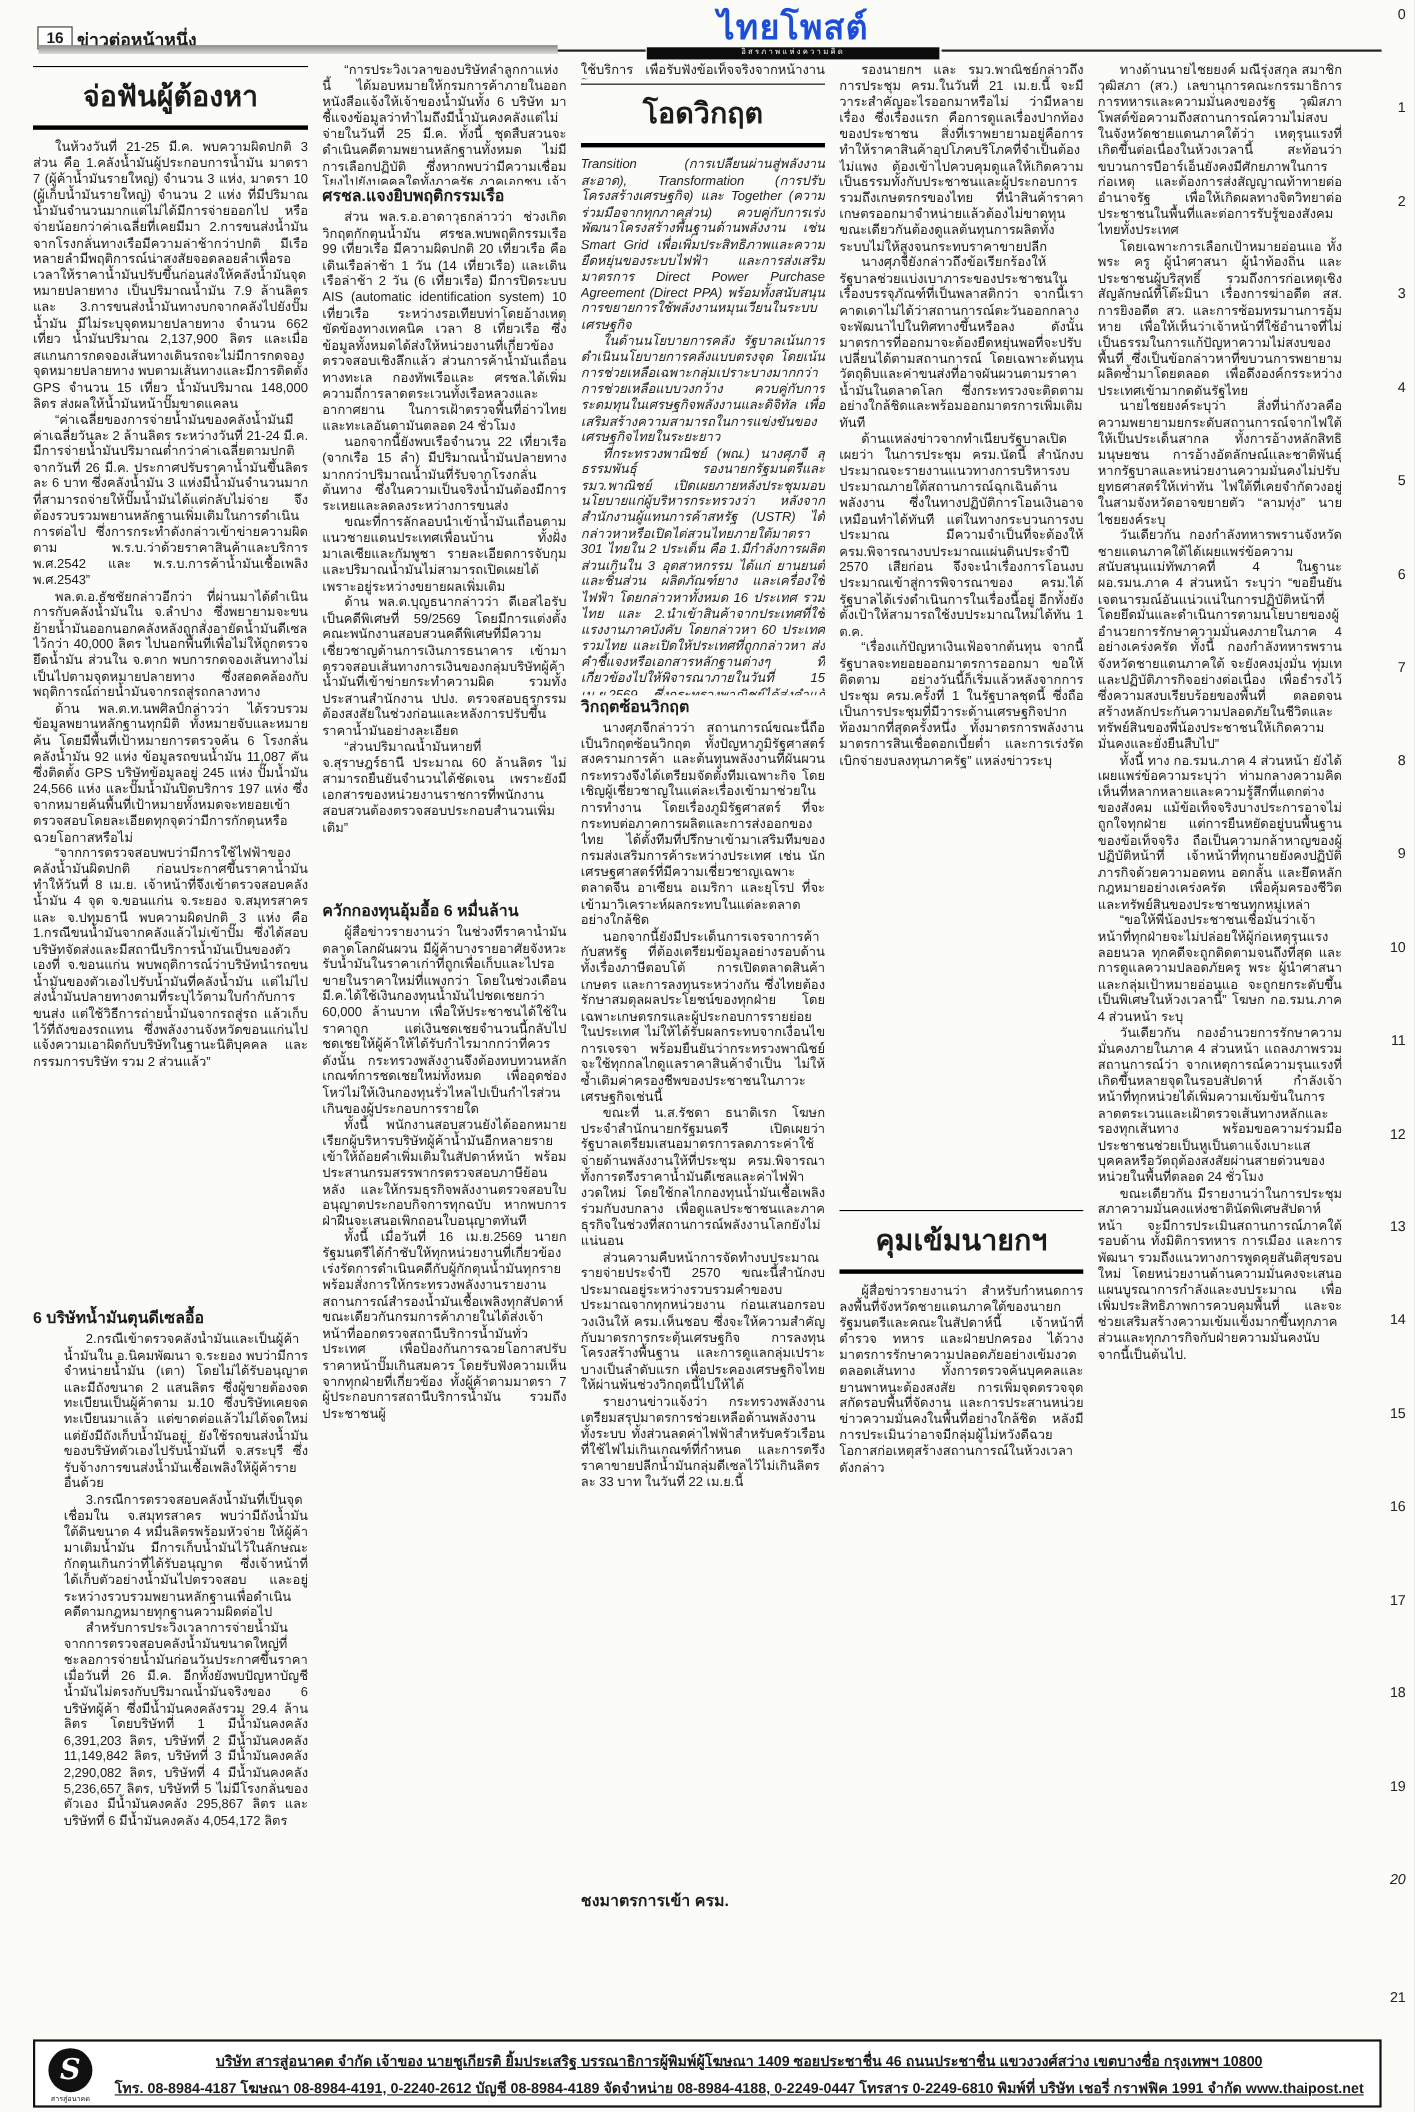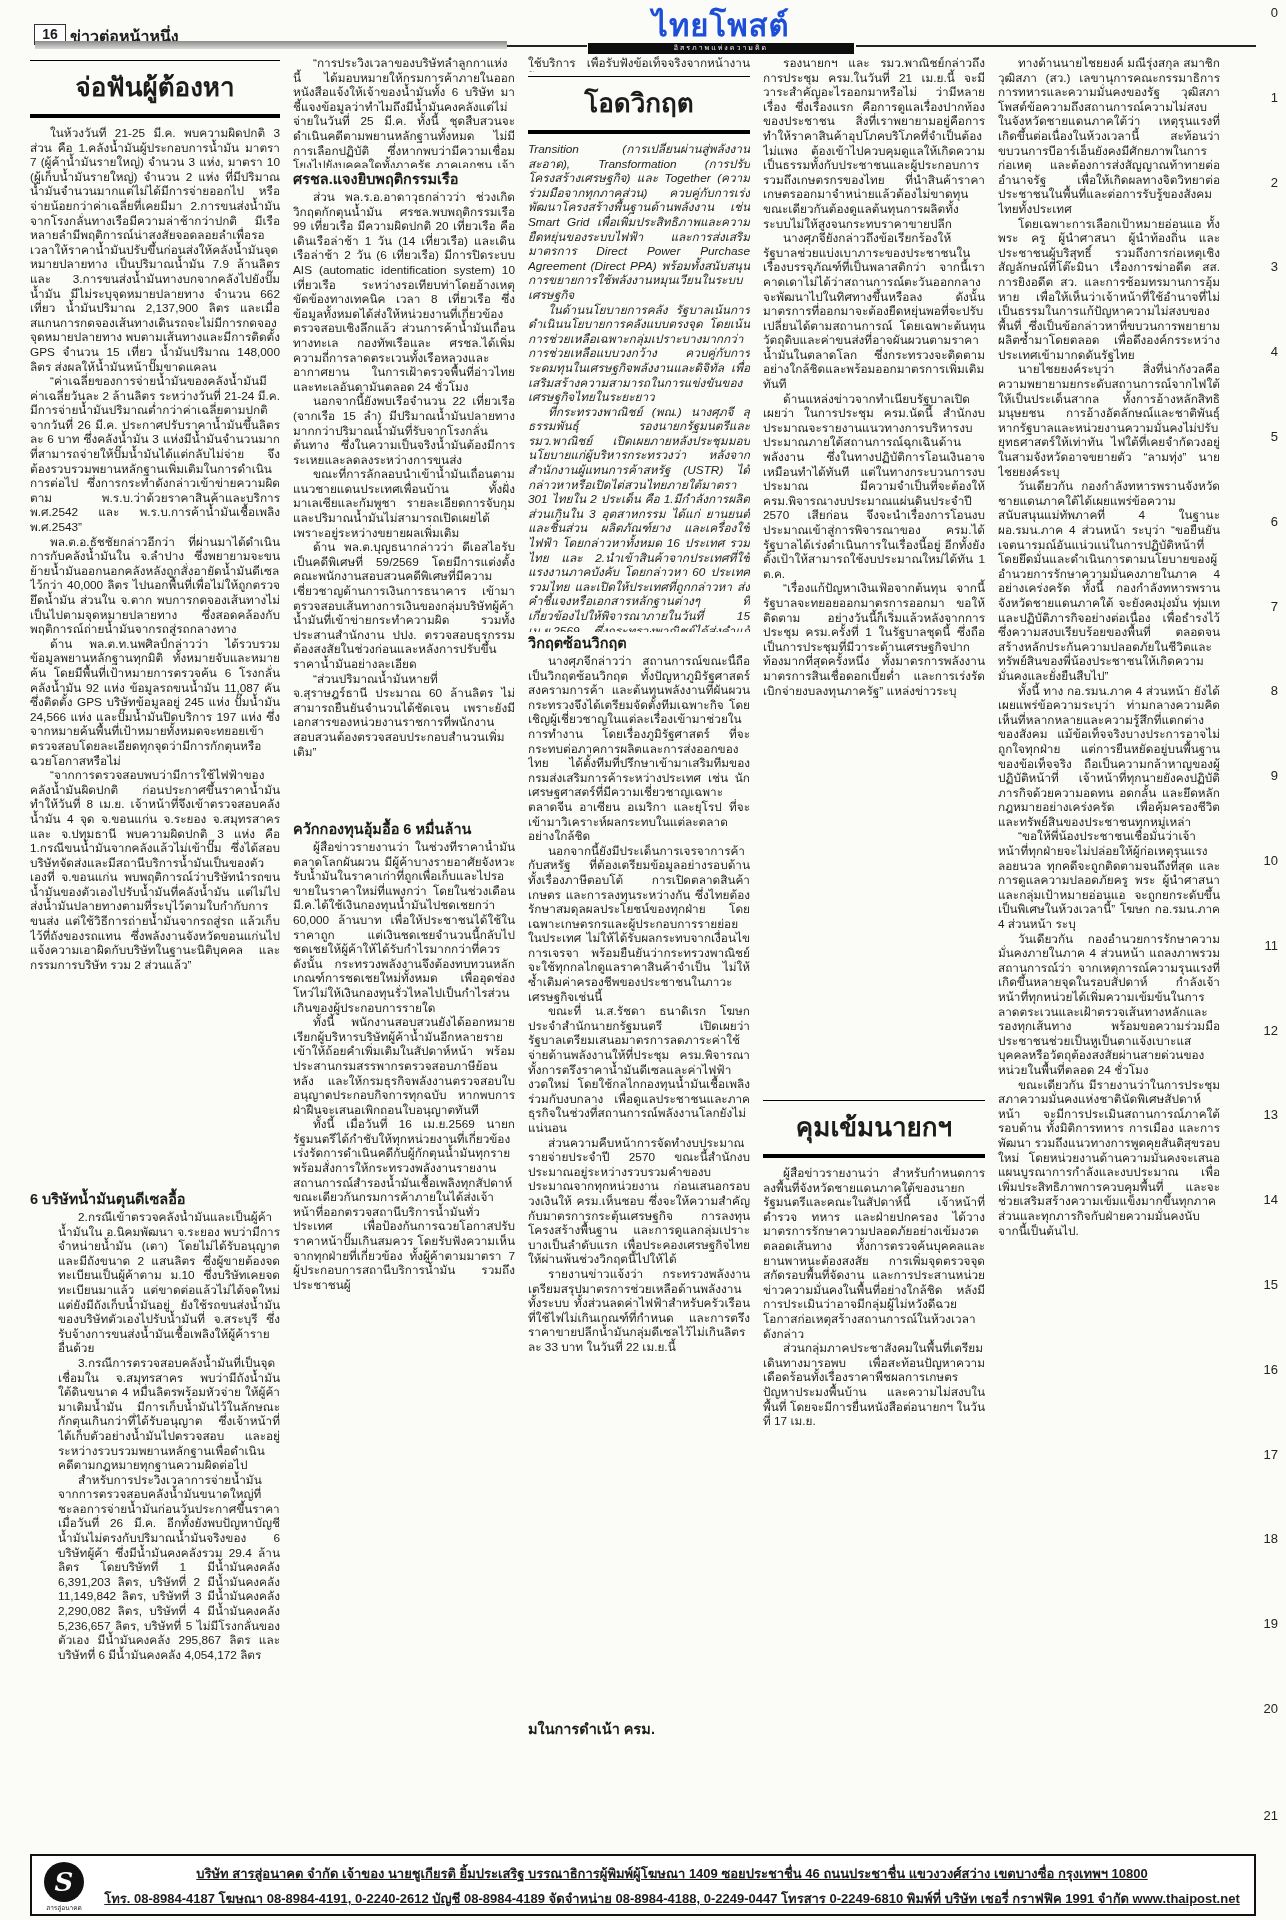--- a/index.html
+++ b/index.html
@@ -102,33 +102,32 @@
           <p class="para">ที่กระทรวงพาณิชย์ (พณ.) นางศุภจี สุธรรมพันธุ์ รองนายกรัฐมนตรีและ รมว.พาณิชย์ เปิดเผยภายหลังประชุมมอบนโยบายแก่ผู้บริหารกระทรวงว่า หลังจากสำนักงานผู้แทนการค้าสหรัฐ (USTR) ได้กล่าวหาหรือเปิดไต่สวนไทยภายใต้มาตรา 301 ไทยใน 2 ประเด็น คือ 1.มีกำลังการผลิตส่วนเกินใน 3 อุตสาหกรรม ได้แก่ ยานยนต์และชิ้นส่วน ผลิตภัณฑ์ยาง และเครื่องใช้ไฟฟ้า โดยกล่าวหาทั้งหมด 16 ประเทศ รวมไทย และ 2.นำเข้าสินค้าจากประเทศที่ใช้แรงงานภาคบังคับ โดยกล่าวหา 60 ประเทศ รวมไทย และเปิดให้ประเทศที่ถูกกล่าวหา ส่งคำชี้แจงหรือเอกสารหลักฐานต่างๆ ที่เกี่ยวข้องไปให้พิจารณาภายในวันที่ 15 เม.ย.2569 ซึ่งกระทรวงพาณิชย์ได้ส่งคำแก้ต่างไปให้ USTR แล้วเมื่อวันที่ 15 เม.ย.2569 ตามกำหนด</p>
         </div>
         <div class="subhead">วิกฤตซ้อนวิกฤต</div>
         <div class="group" style="height: 1064px;">
           <p class="para">นางศุภจีกล่าวว่า สถานการณ์ขณะนี้ถือเป็นวิกฤตซ้อนวิกฤต ทั้งปัญหาภูมิรัฐศาสตร์ สงครามการค้า และต้นทุนพลังงานที่ผันผวน กระทรวงจึงได้เตรียมจัดตั้งทีมเฉพาะกิจ โดยเชิญผู้เชี่ยวชาญในแต่ละเรื่องเข้ามาช่วยในการทำงาน โดยเรื่องภูมิรัฐศาสตร์ ที่จะกระทบต่อภาคการผลิตและการส่งออกของไทย ได้ตั้งทีมที่ปรึกษาเข้ามาเสริมทีมของกรมส่งเสริมการค้าระหว่างประเทศ เช่น นักเศรษฐศาสตร์ที่มีความเชี่ยวชาญเฉพาะตลาดจีน อาเซียน อเมริกา และยุโรป ที่จะเข้ามาวิเคราะห์ผลกระทบในแต่ละตลาดอย่างใกล้ชิด</p>
           <p class="para">นอกจากนี้ยังมีประเด็นการเจรจาการค้ากับสหรัฐ ที่ต้องเตรียมข้อมูลอย่างรอบด้าน ทั้งเรื่องภาษีตอบโต้ การเปิดตลาดสินค้าเกษตร และการลงทุนระหว่างกัน ซึ่งไทยต้องรักษาสมดุลผลประโยชน์ของทุกฝ่าย โดยเฉพาะเกษตรกรและผู้ประกอบการรายย่อยในประเทศ ไม่ให้ได้รับผลกระทบจากเงื่อนไขการเจรจา พร้อมยืนยันว่ากระทรวงพาณิชย์จะใช้ทุกกลไกดูแลราคาสินค้าจำเป็น ไม่ให้ซ้ำเติมค่าครองชีพของประชาชนในภาวะเศรษฐกิจเช่นนี้</p>
           <p class="para">ขณะที่ น.ส.รัชดา ธนาดิเรก โฆษกประจำสำนักนายกรัฐมนตรี เปิดเผยว่า รัฐบาลเตรียมเสนอมาตรการลดภาระค่าใช้จ่ายด้านพลังงานให้ที่ประชุม ครม.พิจารณา ทั้งการตรึงราคาน้ำมันดีเซลและค่าไฟฟ้างวดใหม่ โดยใช้กลไกกองทุนน้ำมันเชื้อเพลิงร่วมกับงบกลาง เพื่อดูแลประชาชนและภาคธุรกิจในช่วงที่สถานการณ์พลังงานโลกยังไม่แน่นอน</p>
           <p class="para">ส่วนความคืบหน้าการจัดทำงบประมาณรายจ่ายประจำปี 2570 ขณะนี้สำนักงบประมาณอยู่ระหว่างรวบรวมคำของบประมาณจากทุกหน่วยงาน ก่อนเสนอกรอบวงเงินให้ ครม.เห็นชอบ ซึ่งจะให้ความสำคัญกับมาตรการกระตุ้นเศรษฐกิจ การลงทุนโครงสร้างพื้นฐาน และการดูแลกลุ่มเปราะบางเป็นลำดับแรก เพื่อประคองเศรษฐกิจไทยให้ผ่านพ้นช่วงวิกฤตนี้ไปให้ได้</p>
           <p class="para">รายงานข่าวแจ้งว่า กระทรวงพลังงานเตรียมสรุปมาตรการช่วยเหลือด้านพลังงานทั้งระบบ ทั้งส่วนลดค่าไฟฟ้าสำหรับครัวเรือนที่ใช้ไฟไม่เกินเกณฑ์ที่กำหนด และการตรึงราคาขายปลีกน้ำมันกลุ่มดีเซลไว้ไม่เกินลิตรละ 33 บาท ในวันที่ 22 เม.ย.นี้</p>
         </div>
-        <div class="subhead">มในการดำเน้า ครม.</div>
+        <div class="subhead">ชงมาตรการเข้า ครม.</div>
       </div>
       <div class="col colN">
         <div class="group" style="height: 1040px;">
           <p class="para">รองนายกฯ และ รมว.พาณิชย์กล่าวถึงการประชุม ครม.ในวันที่ 21 เม.ย.นี้ จะมีวาระสำคัญอะไรออกมาหรือไม่ ว่ามีหลายเรื่อง ซึ่งเรื่องแรก คือการดูแลเรื่องปากท้องของประชาชน สิ่งที่เราพยายามอยู่คือการทำให้ราคาสินค้าอุปโภคบริโภคที่จำเป็นต้องไม่แพง ต้องเข้าไปควบคุมดูแลให้เกิดความเป็นธรรมทั้งกับประชาชนและผู้ประกอบการ รวมถึงเกษตรกรของไทย ที่นำสินค้าราคาเกษตรออกมาจำหน่ายแล้วต้องไม่ขาดทุน ขณะเดียวกันต้องดูแลต้นทุนการผลิตทั้งระบบไม่ให้สูงจนกระทบราคาขายปลีก</p>
           <p class="para">นางศุภจียังกล่าวถึงข้อเรียกร้องให้รัฐบาลช่วยแบ่งเบาภาระของประชาชนในเรื่องบรรจุภัณฑ์ที่เป็นพลาสติกว่า จากนี้เราคาดเดาไม่ได้ว่าสถานการณ์ตะวันออกกลางจะพัฒนาไปในทิศทางขึ้นหรือลง ดังนั้นมาตรการที่ออกมาจะต้องยืดหยุ่นพอที่จะปรับเปลี่ยนได้ตามสถานการณ์ โดยเฉพาะต้นทุนวัตถุดิบและค่าขนส่งที่อาจผันผวนตามราคาน้ำมันในตลาดโลก ซึ่งกระทรวงจะติดตามอย่างใกล้ชิดและพร้อมออกมาตรการเพิ่มเติมทันที</p>
           <p class="para">ด้านแหล่งข่าวจากทำเนียบรัฐบาลเปิดเผยว่า ในการประชุม ครม.นัดนี้ สำนักงบประมาณจะรายงานแนวทางการบริหารงบประมาณภายใต้สถานการณ์ฉุกเฉินด้านพลังงาน ซึ่งในทางปฏิบัติการโอนเงินอาจเหมือนทำได้ทันที แต่ในทางกระบวนการงบประมาณ มีความจำเป็นที่จะต้องให้ ครม.พิจารณางบประมาณแผ่นดินประจำปี 2570 เสียก่อน จึงจะนำเรื่องการโอนงบประมาณเข้าสู่การพิจารณาของ ครม.ได้ รัฐบาลได้เร่งดำเนินการในเรื่องนี้อยู่ อีกทั้งยังตั้งเป้าให้สามารถใช้งบประมาณใหม่ได้ทัน 1 ต.ค.</p>
           <p class="para">“เรื่องแก้ปัญหาเงินเฟ้อจากต้นทุน จากนี้รัฐบาลจะทยอยออกมาตรการออกมา ขอให้ติดตาม อย่างวันนี้ก็เริ่มแล้วหลังจากการประชุม ครม.ครั้งที่ 1 ในรัฐบาลชุดนี้ ซึ่งถือเป็นการประชุมที่มีวาระด้านเศรษฐกิจปากท้องมากที่สุดครั้งหนึ่ง ทั้งมาตรการพลังงาน มาตรการสินเชื่อดอกเบี้ยต่ำ และการเร่งรัดเบิกจ่ายงบลงทุนภาครัฐ” แหล่งข่าวระบุ</p>
         </div>
         <div class="headbox">คุมเข้มนายกฯ</div>
         <div class="group" style="height: 586px;">
           <p class="para">ผู้สื่อข่าวรายงานว่า สำหรับกำหนดการลงพื้นที่จังหวัดชายแดนภาคใต้ของนายกรัฐมนตรีและคณะในสัปดาห์นี้ เจ้าหน้าที่ตำรวจ ทหาร และฝ่ายปกครอง ได้วางมาตรการรักษาความปลอดภัยอย่างเข้มงวดตลอดเส้นทาง ทั้งการตรวจค้นบุคคลและยานพาหนะต้องสงสัย การเพิ่มจุดตรวจจุดสกัดรอบพื้นที่จัดงาน และการประสานหน่วยข่าวความมั่นคงในพื้นที่อย่างใกล้ชิด หลังมีการประเมินว่าอาจมีกลุ่มผู้ไม่หวังดีฉวยโอกาสก่อเหตุสร้างสถานการณ์ในห้วงเวลาดังกล่าว</p>
-          <p class="para">ส่วนกลุ่มภาคประชาสังคมในพื้นที่เตรียมเดินทางมารอพบ เพื่อสะท้อนปัญหาความเดือดร้อนทั้งเรื่องราคาพืชผลการเกษตร ปัญหาประมงพื้นบ้าน และความไม่สงบในพื้นที่ โดยจะมีการยื่นหนังสือต่อนายกฯ ในวันที่ 17 เม.ย.</p>
         </div>
       </div>
       <div class="col colN">
         <div class="group" style="height: 1770px;">
           <p class="para">ทางด้านนายไชยยงค์ มณีรุ่งสกุล สมาชิกวุฒิสภา (สว.) เลขานุการคณะกรรมาธิการการทหารและความมั่นคงของรัฐ วุฒิสภา โพสต์ข้อความถึงสถานการณ์ความไม่สงบในจังหวัดชายแดนภาคใต้ว่า เหตุรุนแรงที่เกิดขึ้นต่อเนื่องในห้วงเวลานี้ สะท้อนว่าขบวนการบีอาร์เอ็นยังคงมีศักยภาพในการก่อเหตุ และต้องการส่งสัญญาณท้าทายต่ออำนาจรัฐ เพื่อให้เกิดผลทางจิตวิทยาต่อประชาชนในพื้นที่และต่อการรับรู้ของสังคมไทยทั้งประเทศ</p>
           <p class="para">โดยเฉพาะการเลือกเป้าหมายอ่อนแอ ทั้งพระ ครู ผู้นำศาสนา ผู้นำท้องถิ่น และประชาชนผู้บริสุทธิ์ รวมถึงการก่อเหตุเชิงสัญลักษณ์ที่โต๊ะมินา เรื่องการฆ่าอดีต สส. การยิงอดีต สว. และการซ้อมทรมานการอุ้มหาย เพื่อให้เห็นว่าเจ้าหน้าที่ใช้อำนาจที่ไม่เป็นธรรมในการแก้ปัญหาความไม่สงบของพื้นที่ ซึ่งเป็นข้อกล่าวหาที่ขบวนการพยายามผลิตซ้ำมาโดยตลอด เพื่อดึงองค์กรระหว่างประเทศเข้ามากดดันรัฐไทย</p>
           <p class="para">นายไชยยงค์ระบุว่า สิ่งที่น่ากังวลคือความพยายามยกระดับสถานการณ์จากไฟใต้ให้เป็นประเด็นสากล ทั้งการอ้างหลักสิทธิมนุษยชน การอ้างอัตลักษณ์และชาติพันธุ์ หากรัฐบาลและหน่วยงานความมั่นคงไม่ปรับยุทธศาสตร์ให้เท่าทัน ไฟใต้ที่เคยจำกัดวงอยู่ในสามจังหวัดอาจขยายตัว “ลามทุ่ง” นายไชยยงค์ระบุ</p>
           <p class="para">วันเดียวกัน กองกำลังทหารพรานจังหวัดชายแดนภาคใต้ได้เผยแพร่ข้อความสนับสนุนแม่ทัพภาคที่ 4 ในฐานะ ผอ.รมน.ภาค 4 ส่วนหน้า ระบุว่า “ขอยืนยันเจตนารมณ์อันแน่วแน่ในการปฏิบัติหน้าที่ โดยยึดมั่นและดำเนินการตามนโยบายของผู้อำนวยการรักษาความมั่นคงภายในภาค 4 อย่างเคร่งครัด ทั้งนี้ กองกำลังทหารพรานจังหวัดชายแดนภาคใต้ จะยังคงมุ่งมั่น ทุ่มเท และปฏิบัติภารกิจอย่างต่อเนื่อง เพื่อธำรงไว้ซึ่งความสงบเรียบร้อยของพื้นที่ ตลอดจนสร้างหลักประกันความปลอดภัยในชีวิตและทรัพย์สินของพี่น้องประชาชนให้เกิดความมั่นคงและยั่งยืนสืบไป”</p>
           <p class="para">ทั้งนี้ ทาง กอ.รมน.ภาค 4 ส่วนหน้า ยังได้เผยแพร่ข้อความระบุว่า ท่ามกลางความคิดเห็นที่หลากหลายและความรู้สึกที่แตกต่างของสังคม แม้ข้อเท็จจริงบางประการอาจไม่ถูกใจทุกฝ่าย แต่การยืนหยัดอยู่บนพื้นฐานของข้อเท็จจริง ถือเป็นความกล้าหาญของผู้ปฏิบัติหน้าที่ เจ้าหน้าที่ทุกนายยังคงปฏิบัติภารกิจด้วยความอดทน อดกลั้น และยึดหลักกฎหมายอย่างเคร่งครัด เพื่อคุ้มครองชีวิตและทรัพย์สินของประชาชนทุกหมู่เหล่า</p>
           <p class="para">“ขอให้พี่น้องประชาชนเชื่อมั่นว่าเจ้าหน้าที่ทุกฝ่ายจะไม่ปล่อยให้ผู้ก่อเหตุรุนแรงลอยนวล ทุกคดีจะถูกติดตามจนถึงที่สุด และการดูแลความปลอดภัยครู พระ ผู้นำศาสนา และกลุ่มเป้าหมายอ่อนแอ จะถูกยกระดับขึ้นเป็นพิเศษในห้วงเวลานี้” โฆษก กอ.รมน.ภาค 4 ส่วนหน้า ระบุ</p>
@@ -152,21 +151,21 @@
       <div class="fold" style="top: 853px;">10</div>
       <div class="fold" style="top: 938px;">11</div>
       <div class="fold" style="top: 1023px;">12</div>
       <div class="fold" style="top: 1107px;">13</div>
       <div class="fold" style="top: 1192px;">14</div>
       <div class="fold" style="top: 1277px;">15</div>
       <div class="fold" style="top: 1362px;">16</div>
       <div class="fold" style="top: 1447px;">17</div>
       <div class="fold" style="top: 1531px;">18</div>
       <div class="fold" style="top: 1616px;">19</div>
-      <div class="fold" style="top: 1701px;">20</div>
+      <div class="fold" style="top: 1701px; font-style: italic;">20</div>
       <div class="fold" style="top: 1808px;">21</div>
     </div>
 
   <div id="footer">
     <div id="footer-logo">S</div>
     <div id="footer-logo-caption">สารสู่อนาคต</div>
     <div id="footer-lines">
       <div class="fl">บริษัท สารสู่อนาคต จำกัด เจ้าของ นายชูเกียรติ ยิ้มประเสริฐ บรรณาธิการผู้พิมพ์ผู้โฆษณา 1409 ซอยประชาชื่น 46 ถนนประชาชื่น แขวงวงศ์สว่าง เขตบางซื่อ กรุงเทพฯ 10800</div>
       <div class="fl">โทร. 08-8984-4187 โฆษณา 08-8984-4191, 0-2240-2612 บัญชี 08-8984-4189 จัดจำหน่าย 08-8984-4188, 0-2249-0447 โทรสาร 0-2249-6810 พิมพ์ที่ บริษัท เชอรี่ กราฟฟิค 1991 จำกัด www.thaipost.net</div>
     </div>

